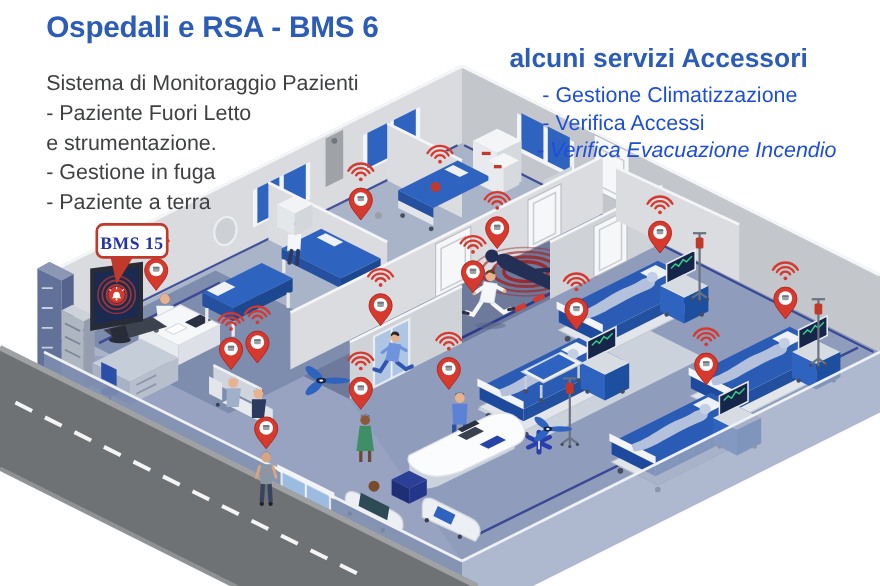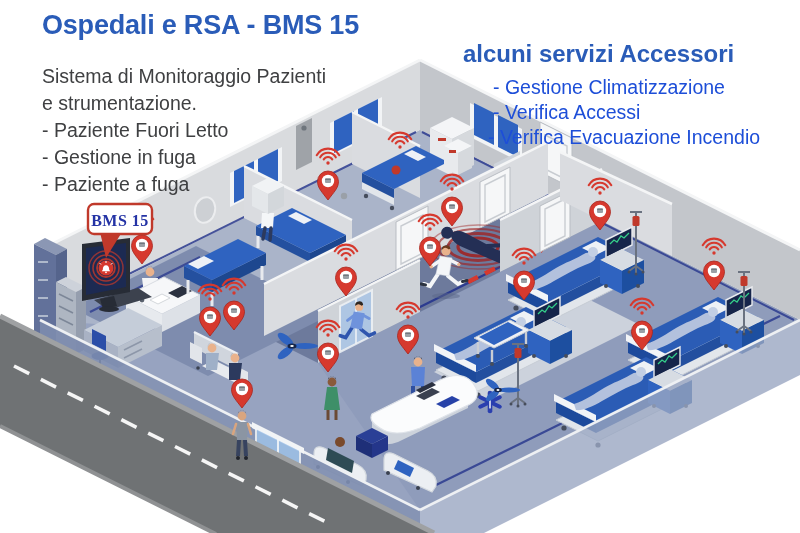--- a/index.html
+++ b/index.html
@@ -5,21 +5,21 @@
   html,body{margin:0;padding:0;background:#ffffff;}
   .canvas{position:relative;width:800px;height:533px;background:#ffffff;overflow:hidden;
           font-family:"Liberation Sans", sans-serif;}
   .scene{position:absolute;left:0;top:0;width:800px;height:533px;}
   .hero{position:absolute;left:42px;top:10px;}
   .title{font-size:27px;font-weight:700;color:#2a5cb8;letter-spacing:-0.2px;}
   .desc{margin-top:22px;font-size:19.5px;line-height:27px;color:#3f4042;}
   .services{position:absolute;left:437px;top:40px;}
   .s-title{font-size:24px;font-weight:700;color:#2a5cb8;text-align:center;}
   .s-items{margin-top:7px;padding-left:56px;font-size:19.5px;line-height:25px;color:#1d4ed8;}
-  .s-items .it3{margin-left:-5px;}
+  .s-items .it3{margin-left:-5px;font-style:italic;}
 </style>
 </head>
 <body>
 
 <div class="canvas">
 
 <svg class="scene" viewBox="0 0 800 533" xmlns="http://www.w3.org/2000/svg">
   <defs>
     <g id="pin">
       <path d="M0 0 C-6 -8 -10.5 -12 -10.5 -18.5 A10.5 10.5 0 1 1 10.5 -18.5 C10.5 -12 6 -8 0 0 Z" fill="#d6392e" stroke="#a8241c" stroke-width="0.8"></path>
@@ -516,27 +516,27 @@
   </g>
 
   <g>
     <polygon points="100,232 122,232 106,258" fill="#c0392b"></polygon>
     <rect x="88" y="204" width="64" height="30" rx="6" fill="#ffffff" stroke="#c0392b" stroke-width="2.4"></rect>
     <text x="120" y="226" text-anchor="middle" font-family="Liberation Serif, serif" font-size="16" font-weight="bold" fill="#2433a5" letter-spacing="0.5">BMS 15</text>
   </g>
 </svg>
 
 <div class="hero">
-  <div class="title">Ospedali e RSA - BMS 15</div>
+  <div class="title">Ospedali e RSA - BMS 6</div>
   <div class="desc">
     <div>Sistema di Monitoraggio Pazienti</div>
+    <div>- Paziente Fuori Letto</div>
     <div>e strumentazione.</div>
-    <div>- Paziente Fuori Letto</div>
     <div>- Gestione in fuga</div>
-    <div>- Paziente a fuga</div>
+    <div>- Paziente a terra</div>
   </div>
 </div>
 
 <div class="services">
   <div class="s-title">alcuni servizi Accessori</div>
   <div class="s-items">
     <div class="it1">- Gestione Climatizzazione</div>
     <div class="it2">- Verifica Accessi</div>
     <div class="it3">- Verifica Evacuazione Incendio</div>
   </div>

